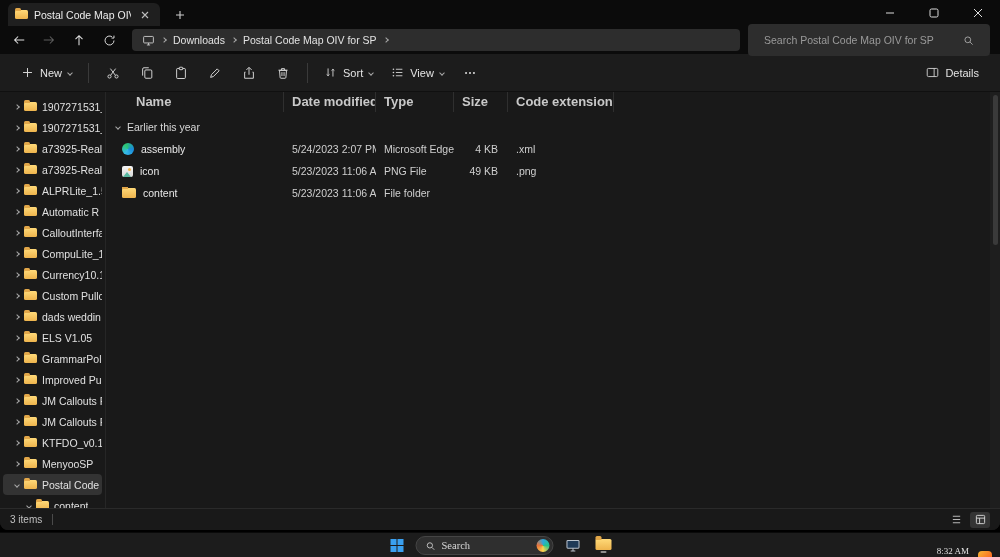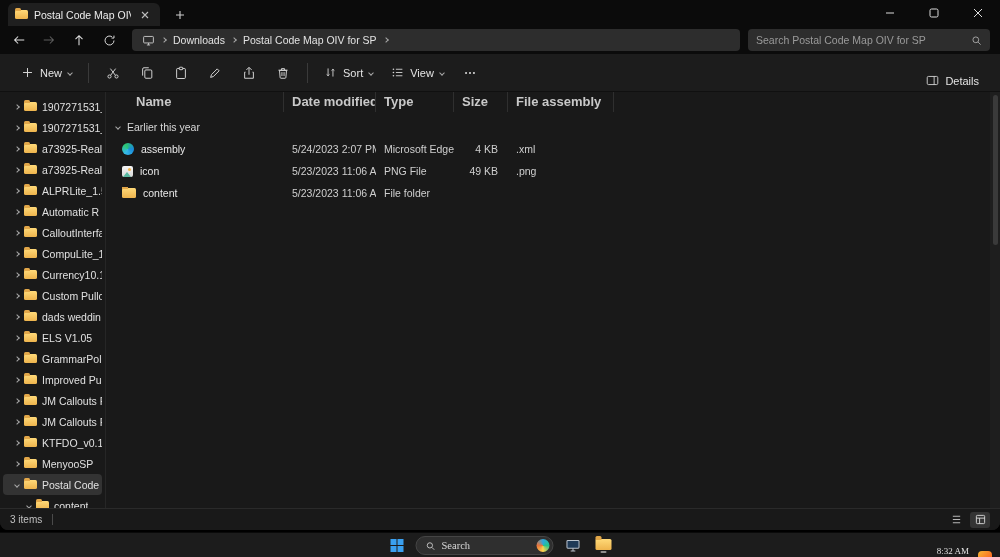--- a/index.html
+++ b/index.html
@@ -23,35 +23,35 @@
   .wc { width:44px; height:26px; display:flex; align-items:center; justify-content:center;
         background:transparent; border:none; cursor:pointer; }
 
   
   .navbar { height:28px; background:#0b0b0b; display:flex; align-items:center; padding:0 10px 0 4px; }
   .nav-btn { width:30px; height:24px; display:flex; align-items:center; justify-content:center;
              border:none; background:transparent; border-radius:4px; cursor:pointer; }
   .crumb-bar { flex:1; height:22px; margin:0 8px; background:#2d2d2d; border-radius:4px;
                display:flex; align-items:center; gap:7px; padding:0 10px; }
   .crumb { font-size:10.5px; color:#e2e2e2; white-space:nowrap; cursor:pointer; }
-  .searchbox { width:242px; height:22px; background:#2d2d2d; border-radius:4px;
-               display:flex; align-items:center; padding:0 8px; gap:6px; }
+  .searchbox { width:242px; height:32px; background:#2d2d2d; border-radius:4px;
+               display:flex; align-items:center; padding:0 16px; gap:6px; }
   .searchbox input { flex:1; background:transparent; border:none; outline:none;
                font-size:10.5px; color:#e2e2e2; font-family:"Liberation Sans",sans-serif; }
   .searchbox input::placeholder { color:#9a9a9a; }
 
   
   .toolbar { height:38px; background:#1c1c1c; display:flex; align-items:center;
              padding:0 12px; border-bottom:1px solid #101010; }
   .tbtn { display:flex; align-items:center; gap:6px; height:28px; padding:0 9px;
           background:transparent; border:none; border-radius:4px; color:#e3e3e3;
           font-size:11px; font-family:"Liberation Sans",sans-serif; cursor:pointer; }
   .tbtn.icon-only { width:34px; justify-content:center; padding:0; }
   .tb-div { width:1px; height:20px; background:#3a3a3a; margin:0 7px; }
-  .tb-right { margin-left:auto;align-items:flex-end; }
+  .tb-right { margin-left:auto; }
 
   
   .chev { display:inline-block; width:5px; height:5px; border-right:1.3px solid #a8a8a8;
           border-bottom:1.3px solid #a8a8a8; flex:none; }
   .chev.r { transform:rotate(-45deg); }
   .chev.d { transform:rotate(45deg); }
   .chev.sm { width:4px; height:4px; }
 
   
   .fold { position:relative; width:14px; height:10px; border-radius:1.5px;
@@ -403,21 +403,21 @@
           <span class="side-label">content</span>
         </div>
     </div>
 
     <div class="main">
       <div class="cols">
         <div class="col-h name">Name</div>
         <div class="col-h">Date modified</div>
         <div class="col-h">Type</div>
         <div class="col-h">Size</div>
-        <div class="col-h">File assembly</div>
+        <div class="col-h">Code extension</div>
         <div class="col-h filler"></div>
       </div>
 
       <div class="group-row">
         <span class="chev d sm"></span>
         <span>Earlier this year</span>
       </div>
 
       <div class="frow">
         <div class="cell-name">

